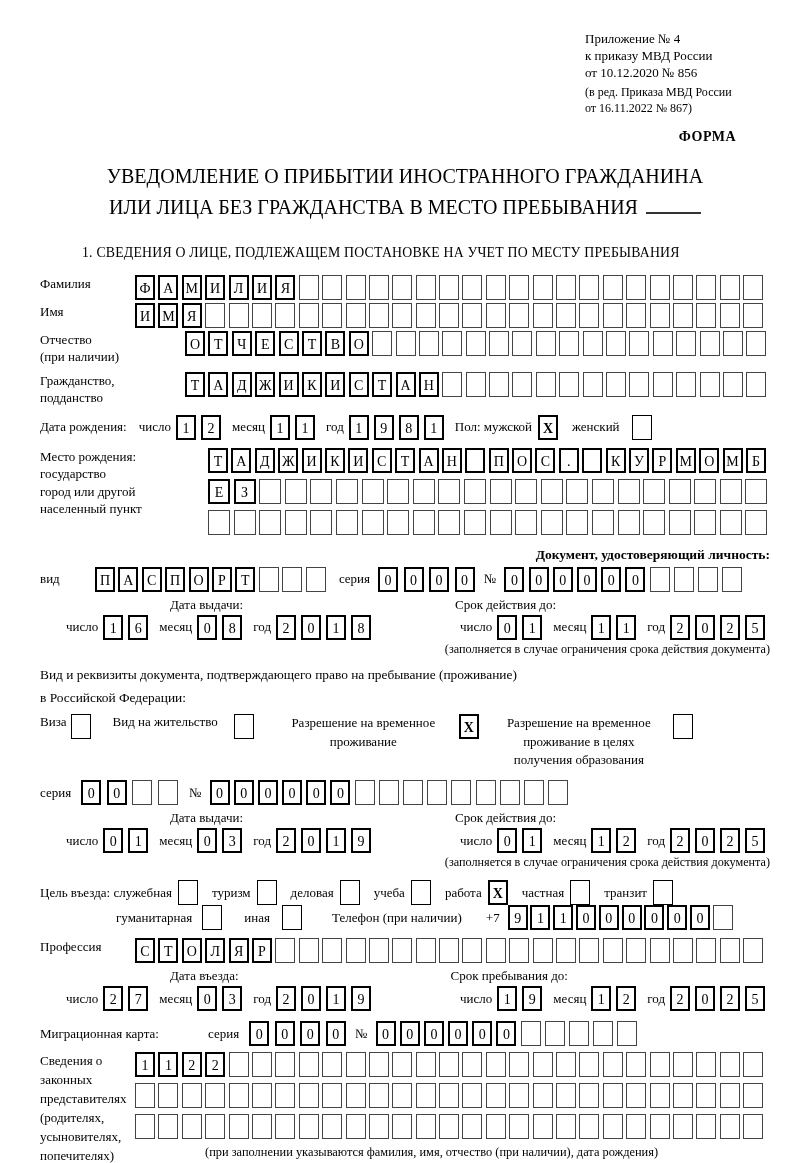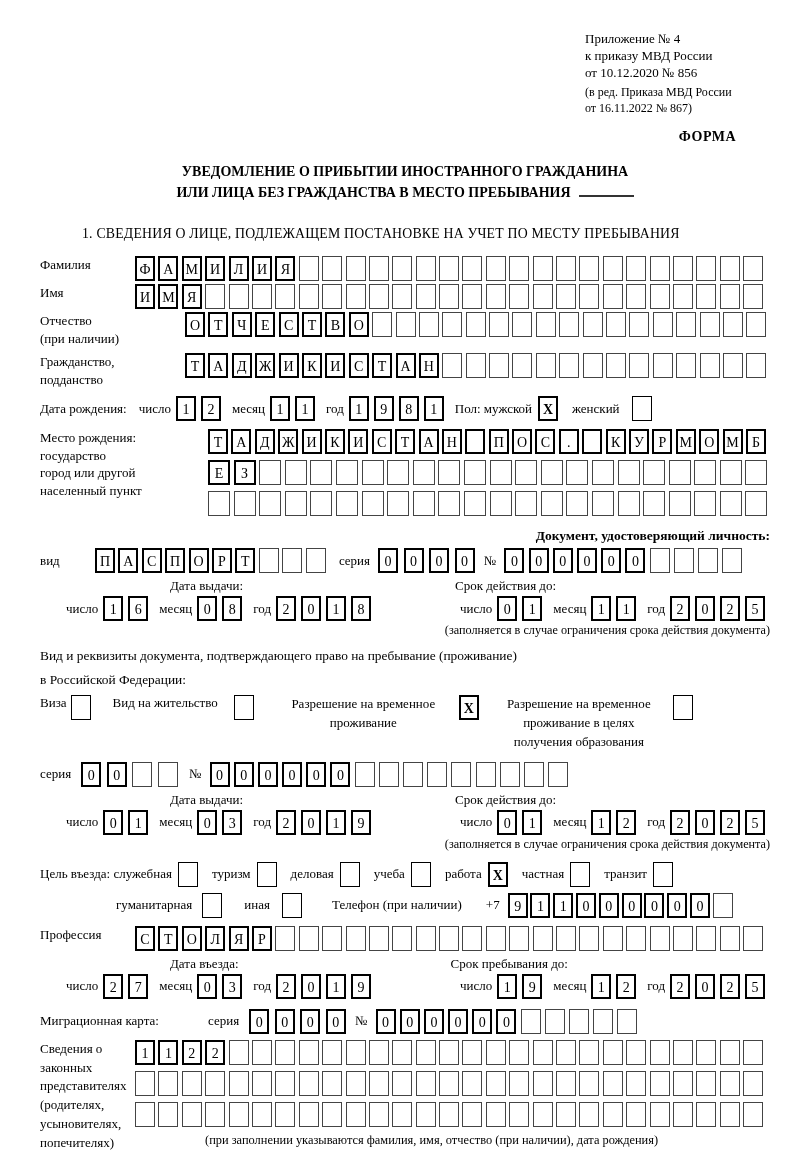--- a/index.html
+++ b/index.html
@@ -5,21 +5,21 @@
   html,body{margin:0;padding:0;background:#fff;width:800px;height:1163px;overflow:hidden;}
   body{font-family:"Liberation Serif","DejaVu Serif",serif;color:#000;font-size:13px;}
   .page{padding:30px 30px 0 40px;box-sizing:border-box;width:800px;height:1081px;}
 
   
   .hdr-block{margin-left:545px;width:195px;line-height:1.32;}
   .hdr-block .sub{font-size:12px;margin-top:4px;line-height:1.3;}
   .forma{ text-align:right;padding-right:34px;font-weight:bold;font-size:14px;margin-top:12px;letter-spacing:.5px;}
 
   
-  .title{ text-align:center;font-weight:bold;font-size:14px;line-height:1.55;margin-top:16px;}
+  .title{ text-align:center;font-weight:normal;font-size:20px;line-height:1.55;margin-top:16px;}
   .blank-line{display:inline-block;width:55px;border-bottom:2px solid #333;height:10px;margin-left:8px;}
   .sect{ font-weight:normal;font-size:13.8px;margin-top:22px;letter-spacing:.2px;margin-left:42px;}
 
   .rows{margin-top:14px;}
   .frow{display:flex;align-items:flex-start;margin-bottom:3px;}
   .lbl{line-height:1.35;}
   .lw95{width:95px;flex:none;}
   .lw145{width:145px;flex:none;}
   .lw170{width:168px;flex:none;}
 
@@ -46,21 +46,21 @@
   .dgroup .t{margin:0 5px 0 6px;}
   .dgroup .t1{margin-right:5px;}
   .note{ text-align:right;font-size:12.2px;margin-top:2px;}
   .permit-intro{font-size:13.4px;line-height:1.75;margin-top:6px;}
   .cbrow{display:flex;align-items:flex-start;margin-top:4px;}
   .cbrow .cl{display:flex;align-items:flex-start;}
   .cc{ text-align:center;line-height:1.45;}
   .purpose{display:flex;align-items:center;margin-top:10px;}
   .purpose .pl{margin-right:6px;}
   .purpose .cb{margin-right:14px;}
-  .purpose2{display:flex;align-items:center;margin-top:6px;}
+  .purpose2{display:flex;align-items:center;}
   .rep-note{font-size:12.4px;margin-left:165px;margin-top:3px;}
   .mt6{margin-top:6px;} .mt8{margin-top:8px;} .mt10{margin-top:10px;}
   .stack > .grid{margin-bottom:6px;}
 </style>
 </head>
 <body>
 
 <div class="page">
 
   <div class="hdr-block">

